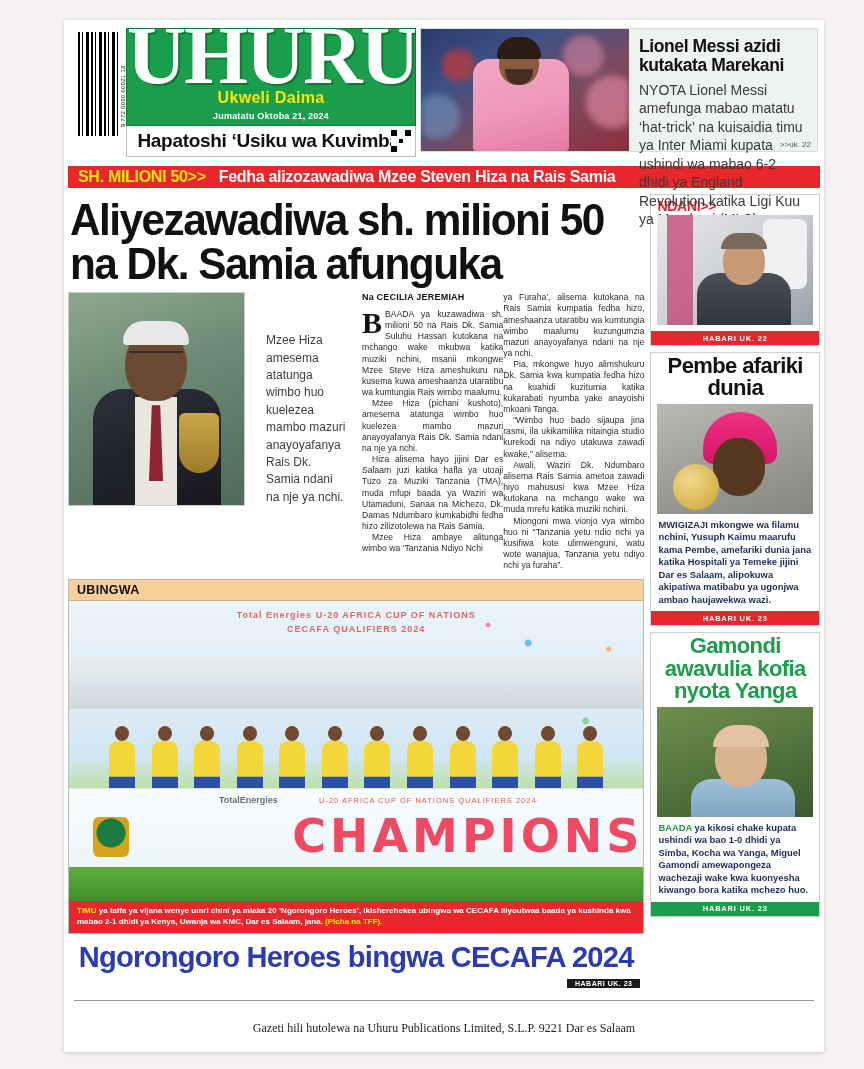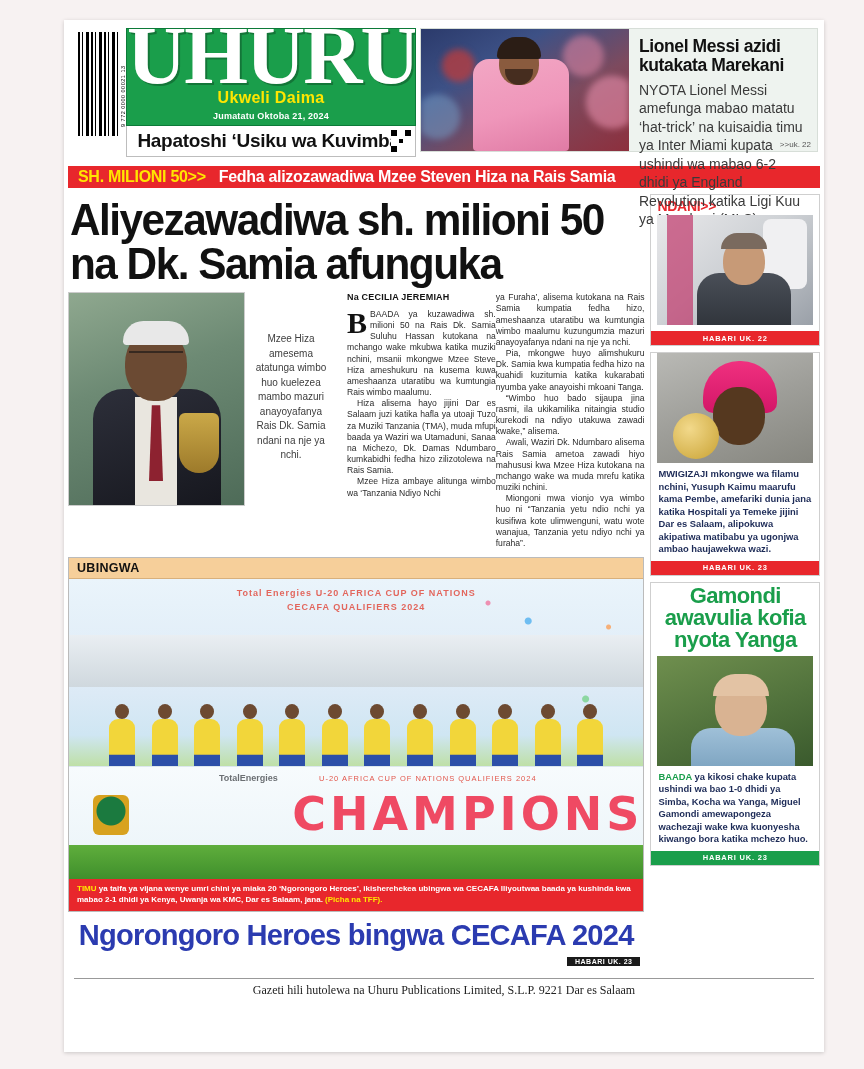--- a/index.html
+++ b/index.html
@@ -102,21 +102,21 @@
   .hiza-photo .face{position:absolute;left:56px;top:34px;width:62px;height:74px;
     background:#6b4a33;border-radius:50% 50% 46% 46%;}
   .hiza-photo .hairw{position:absolute;left:54px;top:28px;width:66px;height:24px;
     background:#e8e8e8;border-radius:33px 33px 6px 6px;}
   .hiza-photo .glass{position:absolute;left:60px;top:58px;width:54px;height:14px;
     border-top:2px solid rgba(20,20,20,.6);}
   .hiza-photo .trophy{position:absolute;left:110px;top:120px;width:40px;height:60px;
     background:linear-gradient(#d9b44a,#a8822b);border-radius:6px 6px 20px 20px;opacity:.92;}
 
   .cap-col{width:92px;padding:40px 6px 0 6px;box-sizing:border-box;
-    font-size:10px;line-height:1.45;color:#3d3d3d;text-align:center;}
+    font-size:12px;line-height:1.45;color:#3d3d3d;text-align:left;margin-left:15px;}
 
   .cols{flex:1;display:flex;padding-left:10px;}
   .col{flex:1;font-size:8.6px;line-height:1.3;color:#2b2b2b;text-align:justify;}
   .byline{font-size:9px;font-weight:bold;color:#111;margin-bottom:5px;letter-spacing:.2px;}
   .col p{margin:0 0 0 0;text-indent:10px;}
   .col p.first{text-indent:0;}
   .dropcap{float:left;font-family:"Liberation Serif", serif;font-weight:bold;font-size:30px;
     line-height:.8;margin:2px 3px 0 0;color:#111;}
 
   
@@ -195,21 +195,21 @@
     background:#d9b392;border-radius:48% 48% 46% 46%;}
   .gamondi .bald{position:absolute;left:56px;top:18px;width:56px;height:22px;
     background:#e3c3a4;border-radius:28px 28px 0 0;}
 
   .c-body{font-size:9.4px;line-height:1.33;padding:5px 7px 5px 7px;color:#1d2b57;font-weight:bold;}
   .c-body .gr{color:#1a9e4b;}
   .ref-bar{color:#fff;font-size:7.5px;font-weight:bold;text-align:center;padding:2.5px 0;letter-spacing:.8px;}
   .ref-red{background:#e8272c;}
   .ref-green{background:#1a9e4b;}
 
-  .footer{border-top:1px solid #999;margin:6px 10px 0 10px;padding-top:4px;
+  .footer{border-top:1px solid #999;margin:6px 10px 0 10px;padding-top:20px;
     text-align:center;font-family:"Liberation Serif", serif;font-size:12px;color:#222;}
 </style>
 </head>
 <body>
 
 <div class="page">
 
   <div class="masthead">
     <div class="barcode">
       <div class="bars"></div>
@@ -266,20 +266,21 @@
           <div class="glass"></div>
           <div class="trophy"></div>
         </div>
 
         <div class="cap-col">Mzee Hiza amesema atatunga wimbo huo kuelezea mambo mazuri anayoyafanya Rais Dk. Samia ndani na nje ya nchi.</div>
 
         <div class="cols">
           <div class="col">
             <div class="byline">Na CECILIA JEREMIAH</div>
             <p class="first"><span class="dropcap">B</span><span>BAADA ya kuzawadiwa sh. milioni 50 na Rais Dk. Samia Suluhu Hassan kutokana na mchango wake mkubwa katika muziki nchini, msanii mkongwe Mzee Steve Hiza ameshukuru na kusema kuwa ameshaanza utaratibu wa kumtungia Rais wimbo maalumu.</span></p>
+            <p>Mzee Hiza (pichani kushoto), amesema atatunga wimbo huo kuelezea mambo mazuri anayoyafanya Rais Dk. Samia ndani na nje ya nchi.</p>
             <p>Hiza alisema hayo jijini Dar es Salaam juzi katika hafla ya utoaji Tuzo za Muziki Tanzania (TMA), muda mfupi baada ya Waziri wa Utamaduni, Sanaa na Michezo, Dk. Damas Ndumbaro kumkabidhi fedha hizo zilizotolewa na Rais Samia.</p>
             <p>Mzee Hiza ambaye alitunga wimbo wa ‘Tanzania Ndiyo Nchi</p>
           </div>
           <div class="col">
             <p class="first">ya Furaha’, alisema kutokana na Rais Samia kumpatia fedha hizo, ameshaanza utaratibu wa kumtungia wimbo maalumu kuzungumzia mazuri anayoyafanya ndani na nje ya nchi.</p>
             <p>Pia, mkongwe huyo alimshukuru Dk. Samia kwa kumpatia fedha hizo na kuahidi kuzitumia katika kukarabati nyumba yake anayoishi mkoani Tanga.</p>
             <p>“Wimbo huo bado sijaupa jina rasmi, ila ukikamilika nitaingia studio kurekodi na ndiyo utakuwa zawadi kwake,” alisema.</p>
             <p>Awali, Waziri Dk. Ndumbaro alisema Rais Samia ametoa zawadi hiyo mahususi kwa Mzee Hiza kutokana na mchango wake wa muda mrefu katika muziki nchini.</p>
             <p>Miongoni mwa vionjo vya wimbo huo ni “Tanzania yetu ndio nchi ya kusifiwa kote ulimwenguni, watu wote wanajua, Tanzania yetu ndiyo nchi ya furaha”.</p>
           </div>
@@ -339,20 +340,21 @@
           <div class="jersey"></div>
           <div class="suit"></div>
           <div class="face"></div>
           <div class="hair"></div>
         </div>
         <div style="height:6px"></div>
         <div class="ref-bar ref-red">HABARI UK. 22</div>
       </div>
 
       <div class="card">
+        <div class="c-head black">Pembe afariki dunia</div>
         <div class="c-photo pembe">
           <div class="cap"></div>
           <div class="face"></div>
           <div class="gourd"></div>
         </div>
         <div class="c-body">
           <span>MWIGIZAJI</span><span> mkongwe wa filamu nchini, Yusuph Kaimu maarufu kama Pembe, amefariki dunia jana katika Hospitali ya Temeke jijini Dar es Salaam, alipokuwa akipatiwa matibabu ya ugonjwa ambao haujawekwa wazi.</span>
         </div>
         <div class="ref-bar ref-red">HABARI UK. 23</div>
       </div>

